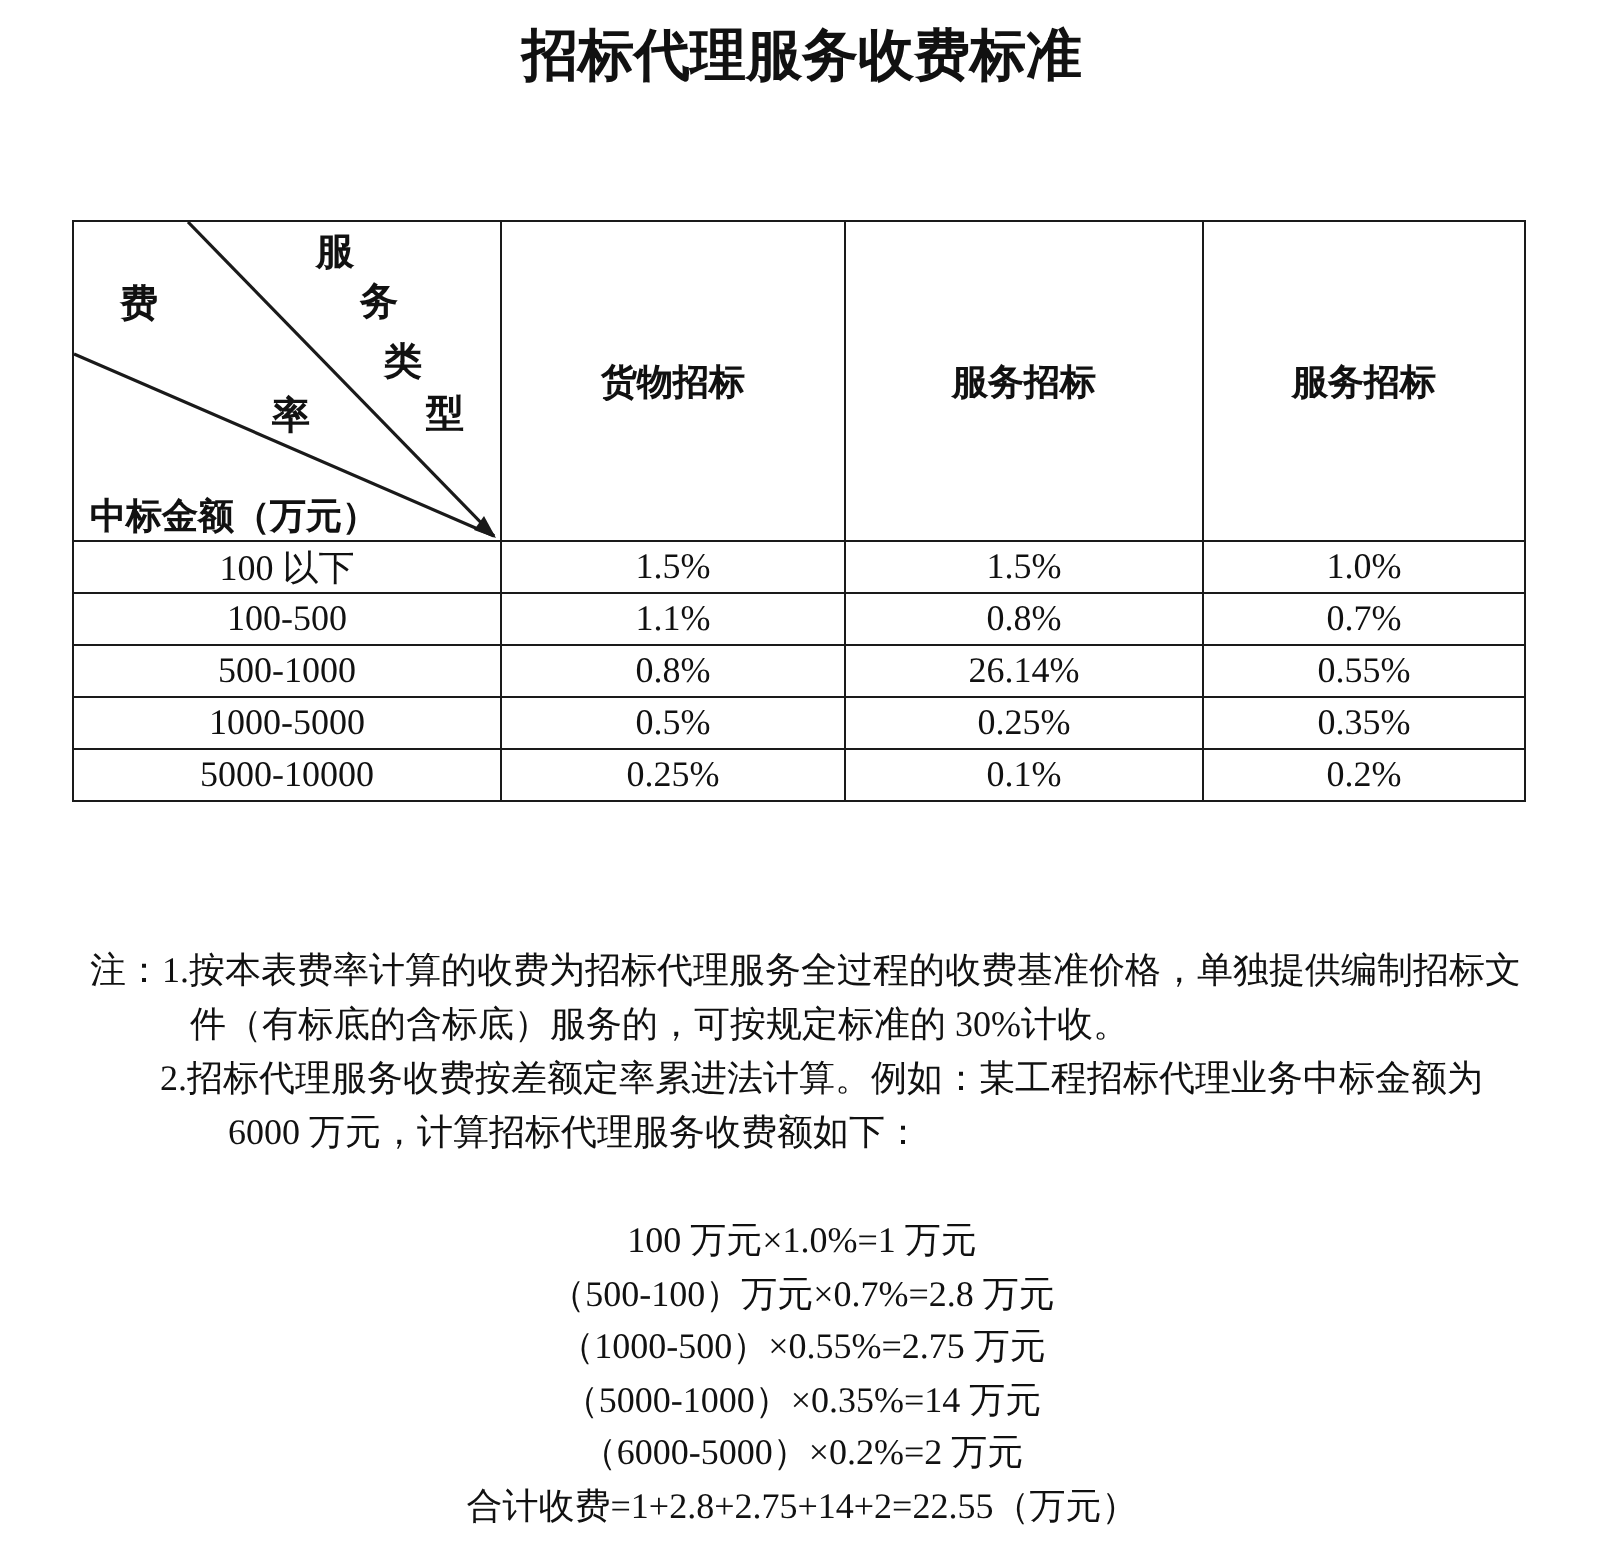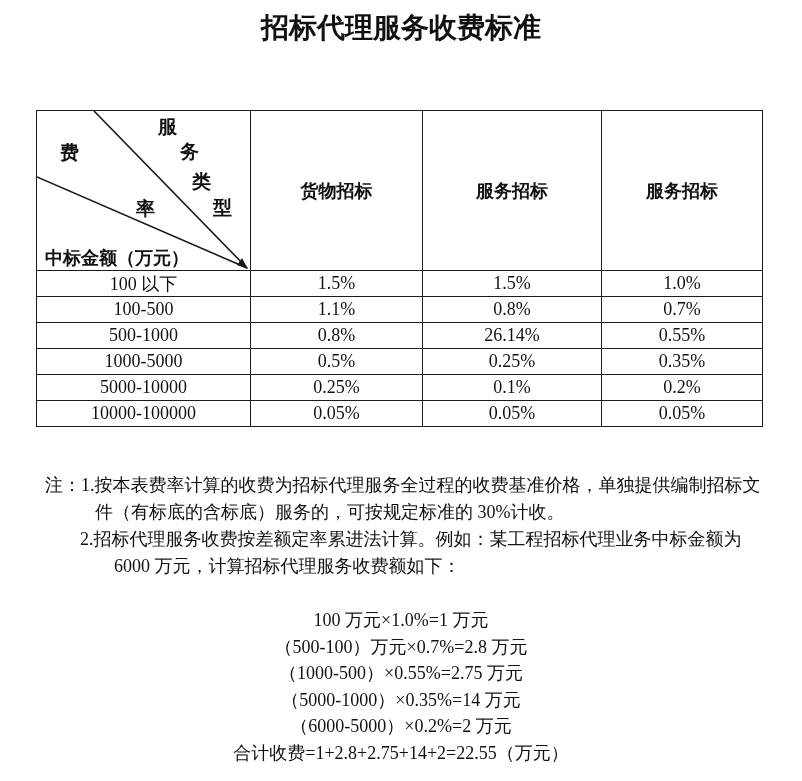--- a/index.html
+++ b/index.html
@@ -103,26 +103,20 @@
     <td>0.5%</td>
     <td>0.25%</td>
     <td>0.35%</td>
   </tr>
   <tr class="body-row">
     <td>5000-10000</td>
     <td>0.25%</td>
     <td>0.1%</td>
     <td>0.2%</td>
   </tr>
-  <tr class="body-row">
-    <td>10000-100000</td>
-    <td>0.05%</td>
-    <td>0.05%</td>
-    <td>0.05%</td>
-  </tr>
 </tbody>
   </table>
 
 <div class="note-line note-1">注：1.按本表费率计算的收费为招标代理服务全过程的收费基准价格，单独提供编制招标文</div>
 <div class="note-line note-2">件（有标底的含标底）服务的，可按规定标准的 30%计收。</div>
 <div class="note-line note-3">2.招标代理服务收费按差额定率累进法计算。例如：某工程招标代理业务中标金额为</div>
 <div class="note-line note-4">6000 万元，计算招标代理服务收费额如下：</div>
 
 <div class="calc-block">
   <div class="calc-line">100 万元×1.0%=1 万元</div>

